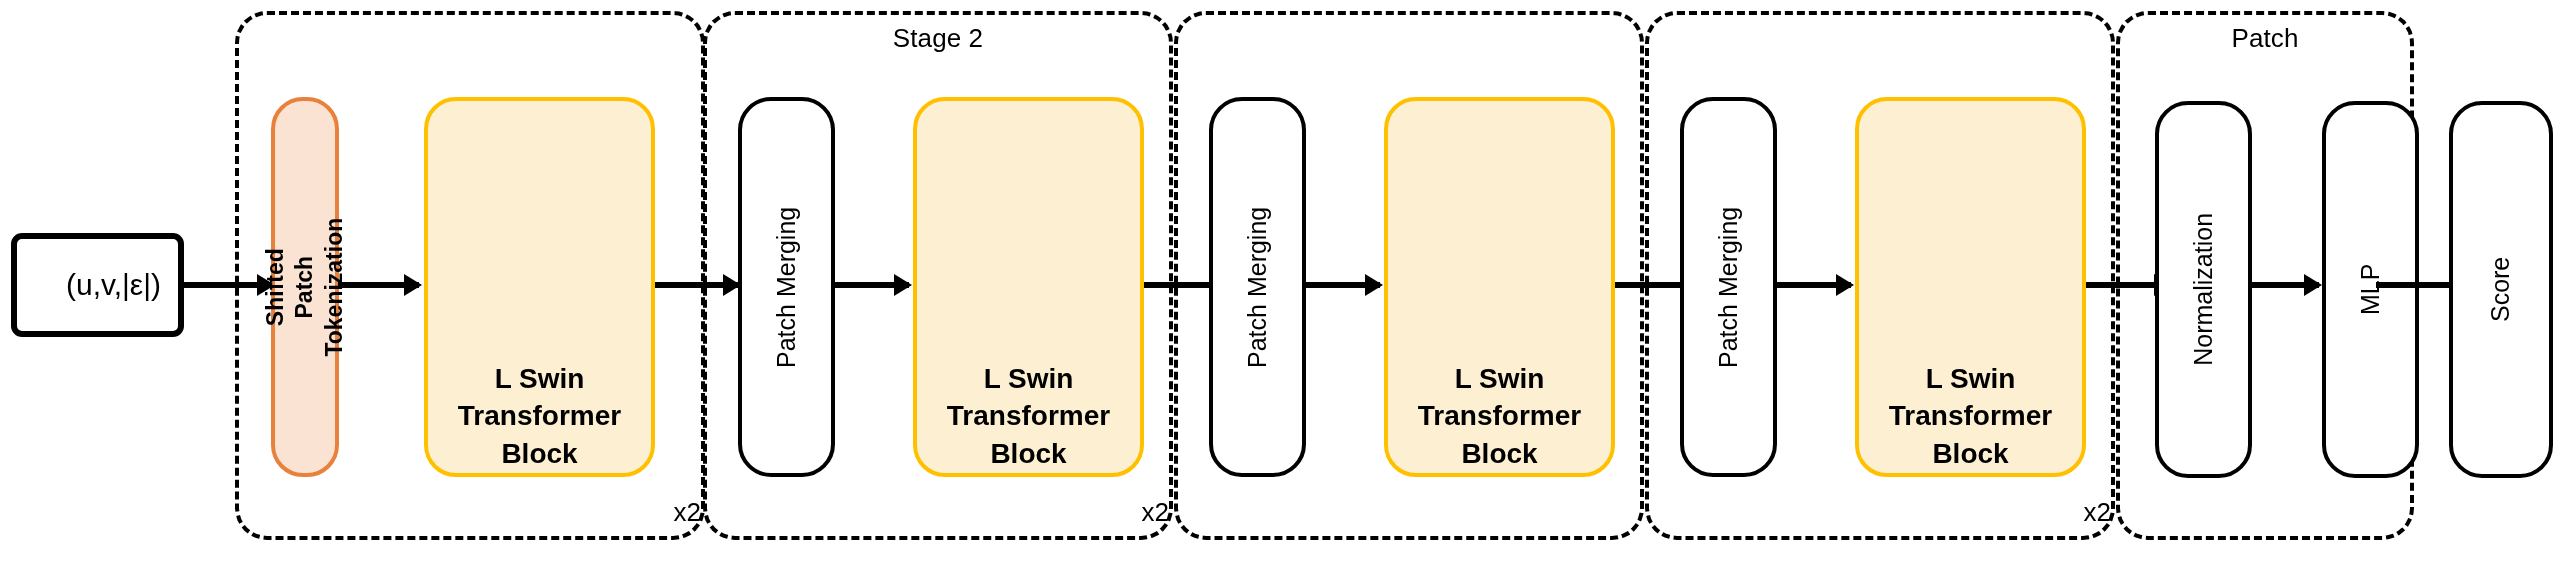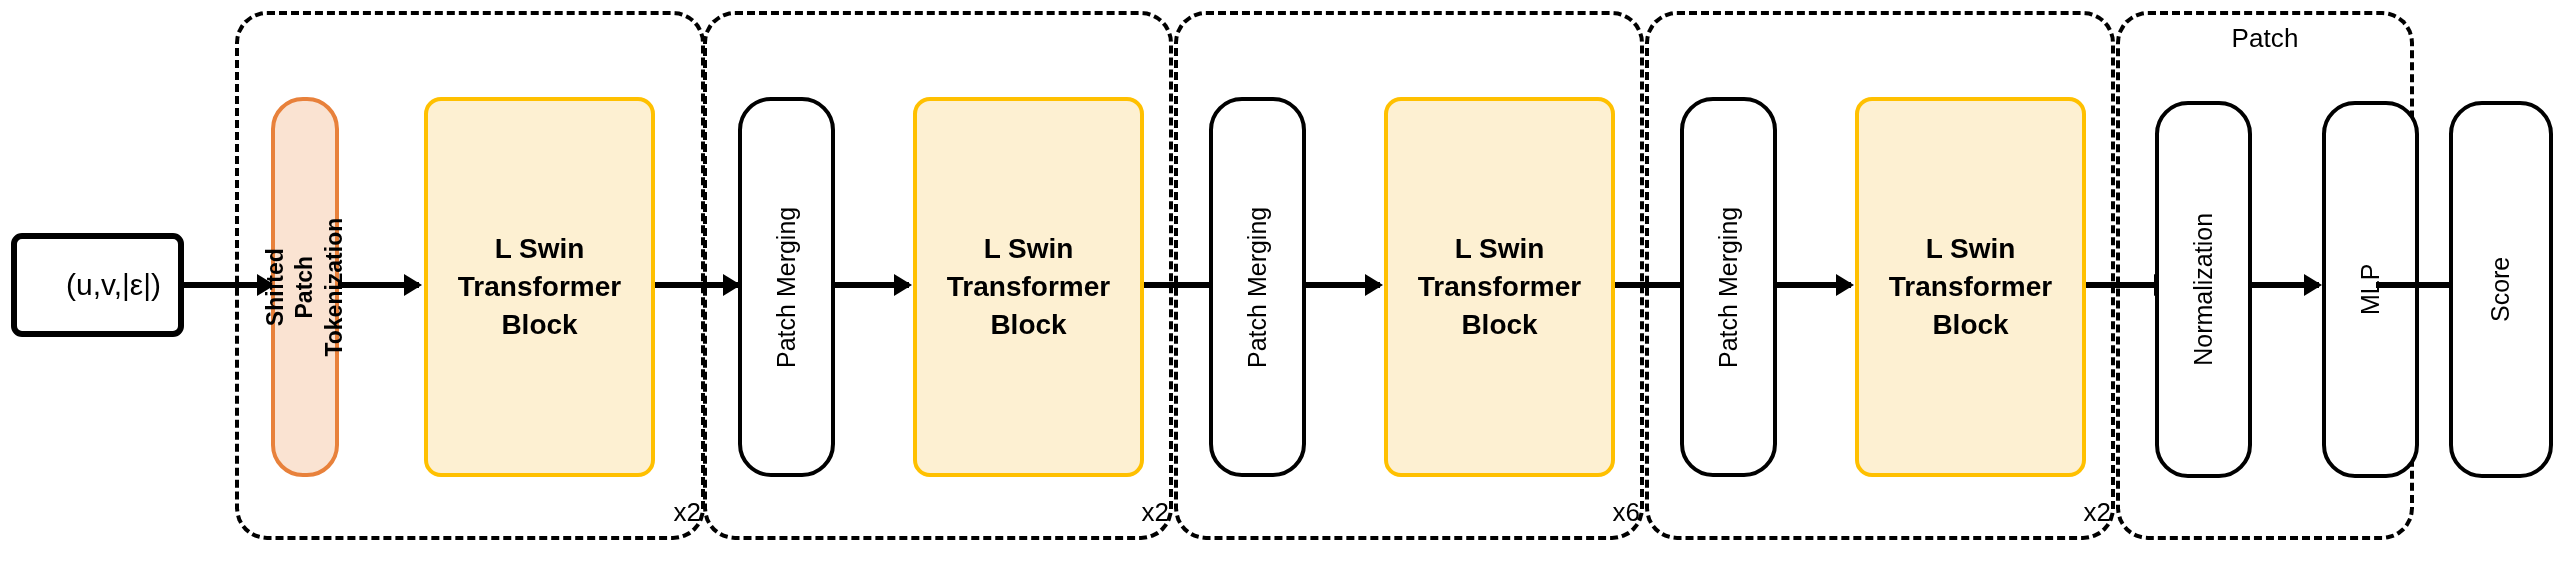--- a/index.html
+++ b/index.html
@@ -58,21 +58,22 @@
   .node.orange{
     background:#FAE3D2;
     border-color:#E8813B;
     border-width:4.8px;
     border-radius:32px;
   }
   .node.yellow{
     background:#FDF0D2;
     border-color:#FFC000;
     border-width:4.8px;
-    border-radius:17px;
+    border-radius:32px;
+    align-items:flex-end;
   }
   .node-label{
     font-size:25px;
     font-weight:400;
     line-height:1.15;
     text-align:center;
     white-space:nowrap;
   }
   .node-label.vertical{
     transform:rotate(-90deg);
@@ -135,37 +136,37 @@
 
   <div class="arrow" style="left:338px;top:282px;width:81px;"></div>
 
   <div class="node yellow" style="left:424px;top:97px;width:231px;height:380px;">
     <span class="node-label block">L Swin<br>Transformer<br>Block</span>
   </div>
 
   <div class="arrow" style="left:655px;top:282px;width:83px;"></div>
 
   <div class="group" style="left:703px;top:11px;width:470px;height:529px;">
+    <div class="group-title">Stage 2</div>
     <div class="group-mult">x2</div>
   </div>
 
   <div class="node" style="left:738px;top:97px;width:97px;height:380px;">
     <span class="node-label vertical">Patch Merging</span>
   </div>
 
   <div class="arrow" style="left:834px;top:282px;width:75px;"></div>
 
   <div class="node yellow" style="left:913px;top:97px;width:231px;height:380px;">
     <span class="node-label block">L Swin<br>Transformer<br>Block</span>
   </div>
 
   <div class="arrow" style="left:1144px;top:282px;width:83px;"></div>
 
   <div class="group" style="left:1174px;top:11px;width:470px;height:529px;">
-    <div class="group-mult">x6</div>
   </div>
 
   <div class="node" style="left:1209px;top:97px;width:97px;height:380px;">
     <span class="node-label vertical">Patch Merging</span>
   </div>
 
   <div class="arrow" style="left:1305px;top:282px;width:75px;"></div>
 
   <div class="node yellow" style="left:1384px;top:97px;width:231px;height:380px;">
     <span class="node-label block">L Swin<br>Transformer<br>Block</span>

